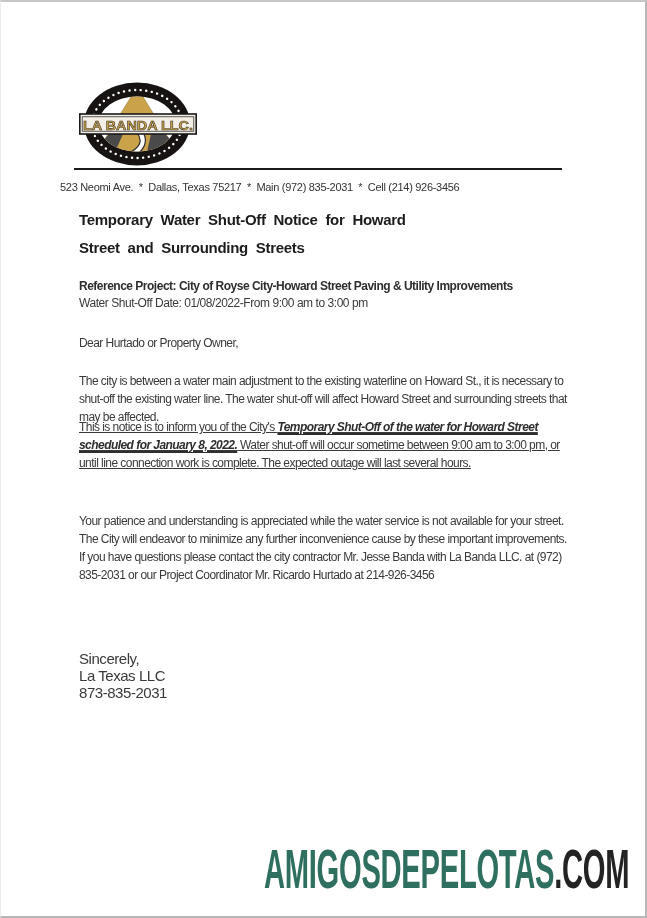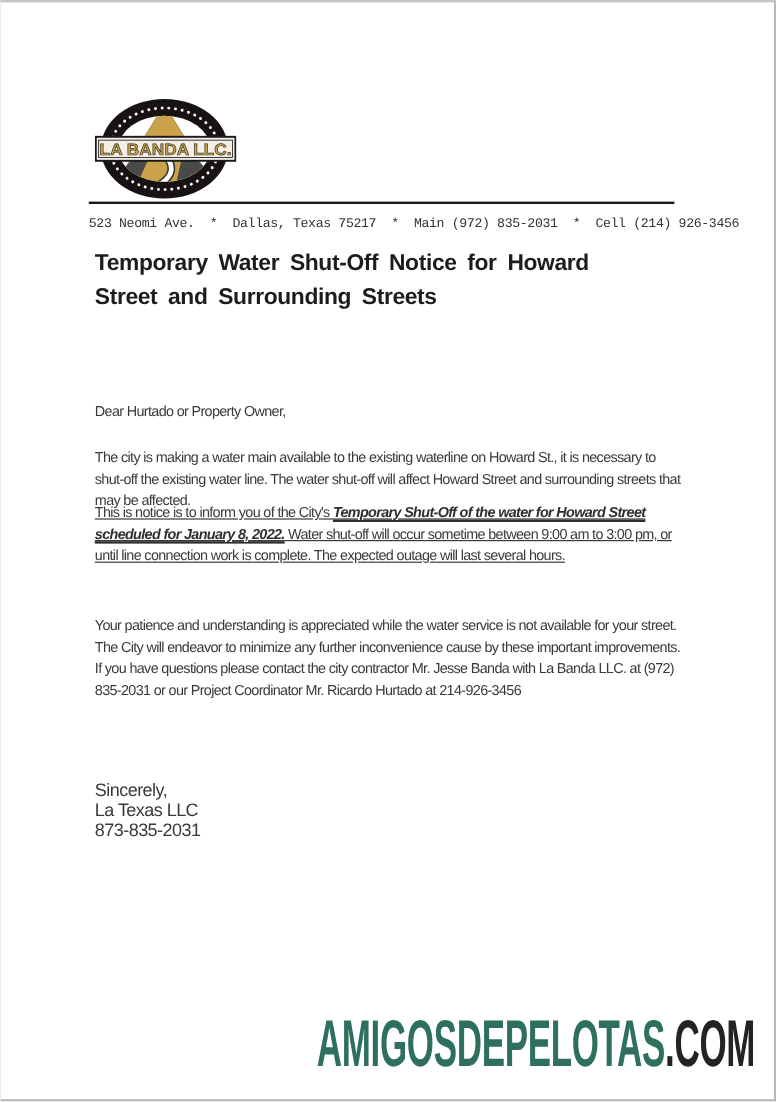--- a/index.html
+++ b/index.html
@@ -30,37 +30,36 @@
     position: absolute;
     left: 73px;
     top: 166px;
     width: 488px;
     height: 2px;
     background: #1a1a1a;
   }
 
   .contact-line {
     position: absolute;
-    left: 73px;
+    left: 59px;
     top: 179px;
     width: 488px;
     text-align: left;
     font-size: 11px;
     letter-spacing: -0.3px;
     color: #333333;
     white-space: pre;
-    font-family: Liberation Mono, monospace;
   }
 
   .title {
     position: absolute;
     left: 78px;
     top: 204px;
     width: 482px;
-    font-size: 19px;
+    font-size: 15px;
     font-weight: bold;
     color: #1c1c1c;
     line-height: 28px;
     word-spacing: 4px;
     letter-spacing: -0.3px;
   }
 
   .ref-block {
     position: absolute;
     left: 78px;
@@ -153,24 +152,28 @@
 
   <div class="header-rule"></div>
 
   <div class="contact-line">523 Neomi Ave.  *  Dallas, Texas 75217  *  Main (972) 835-2031  *  Cell (214) 926-3456</div>
 
   <div class="title">
     <div>Temporary Water Shut-Off Notice for Howard</div>
     <div>Street and Surrounding Streets</div>
   </div>
 
+  <div class="ref-block">
+    <div class="ref-bold">Reference Project: City of Royse City-Howard Street Paving &amp; Utility Improvements</div>
+    <div class="ref-date">Water Shut-Off Date: 01/08/2022-From 9:00 am to 3:00 pm</div>
+  </div>
 
   <div class="body-text salutation">Dear Hurtado or Property Owner,</div>
 
-  <div class="body-text para1">The city is making a water main available to the existing waterline on Howard St., it is necessary to shut-off the existing water line. The water shut-off will affect Howard Street and surrounding streets that may be affected.</div>
+  <div class="body-text para1">The city is between a water main adjustment to the existing waterline on Howard St., it is necessary to shut-off the existing water line. The water shut-off will affect Howard Street and surrounding streets that may be affected.</div>
 
   <div class="body-text para2"><span>This is notice is to inform you of the City's </span><span class="emphasis">Temporary Shut-Off of the water for Howard Street scheduled for January 8, 2022.</span><span> Water shut-off will occur sometime between 9:00 am to 3:00 pm, or until line connection work is complete. The expected outage will last several hours.</span></div>
 
   <div class="body-text para3">Your patience and understanding is appreciated while the water service is not available for your street. The City will endeavor to minimize any further inconvenience cause by these important improvements. If you have questions please contact the city contractor Mr. Jesse Banda with La Banda LLC. at (972) 835-2031 or our Project Coordinator Mr. Ricardo Hurtado at 214-926-3456</div>
 
   <div class="signature">
     <div>Sincerely,</div>
     <div>La Texas LLC</div>
     <div>873-835-2031</div>
   </div>

